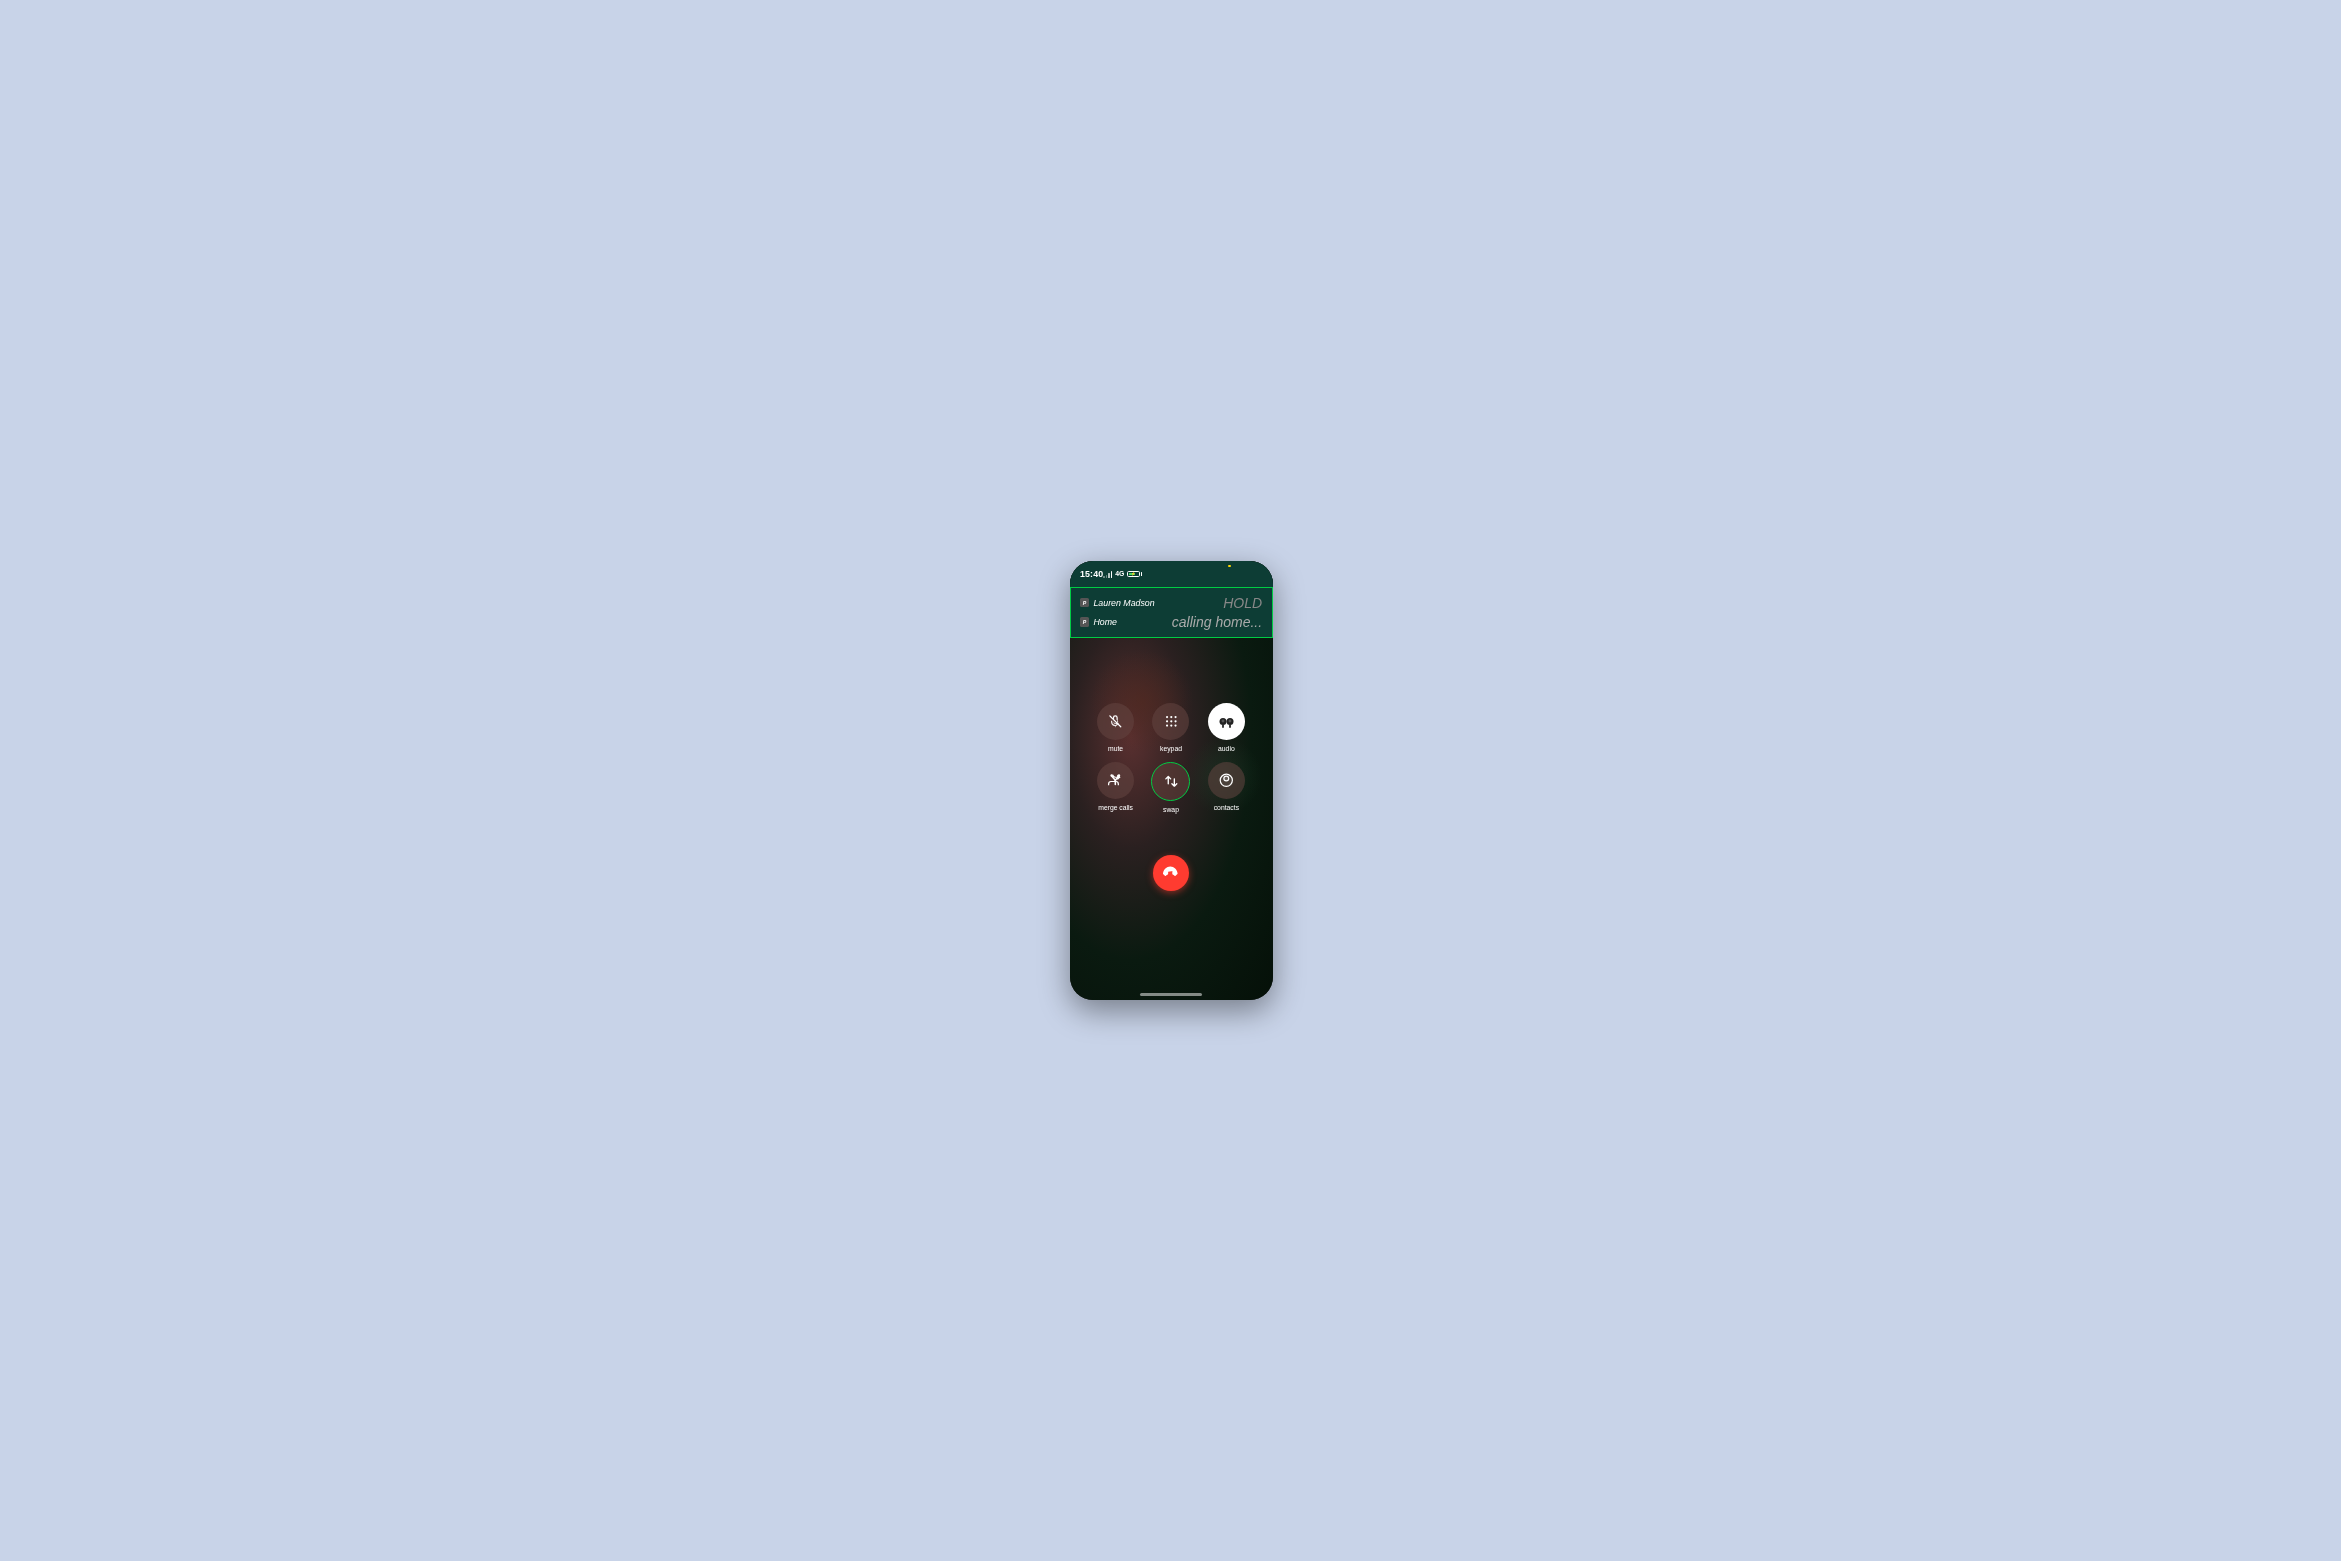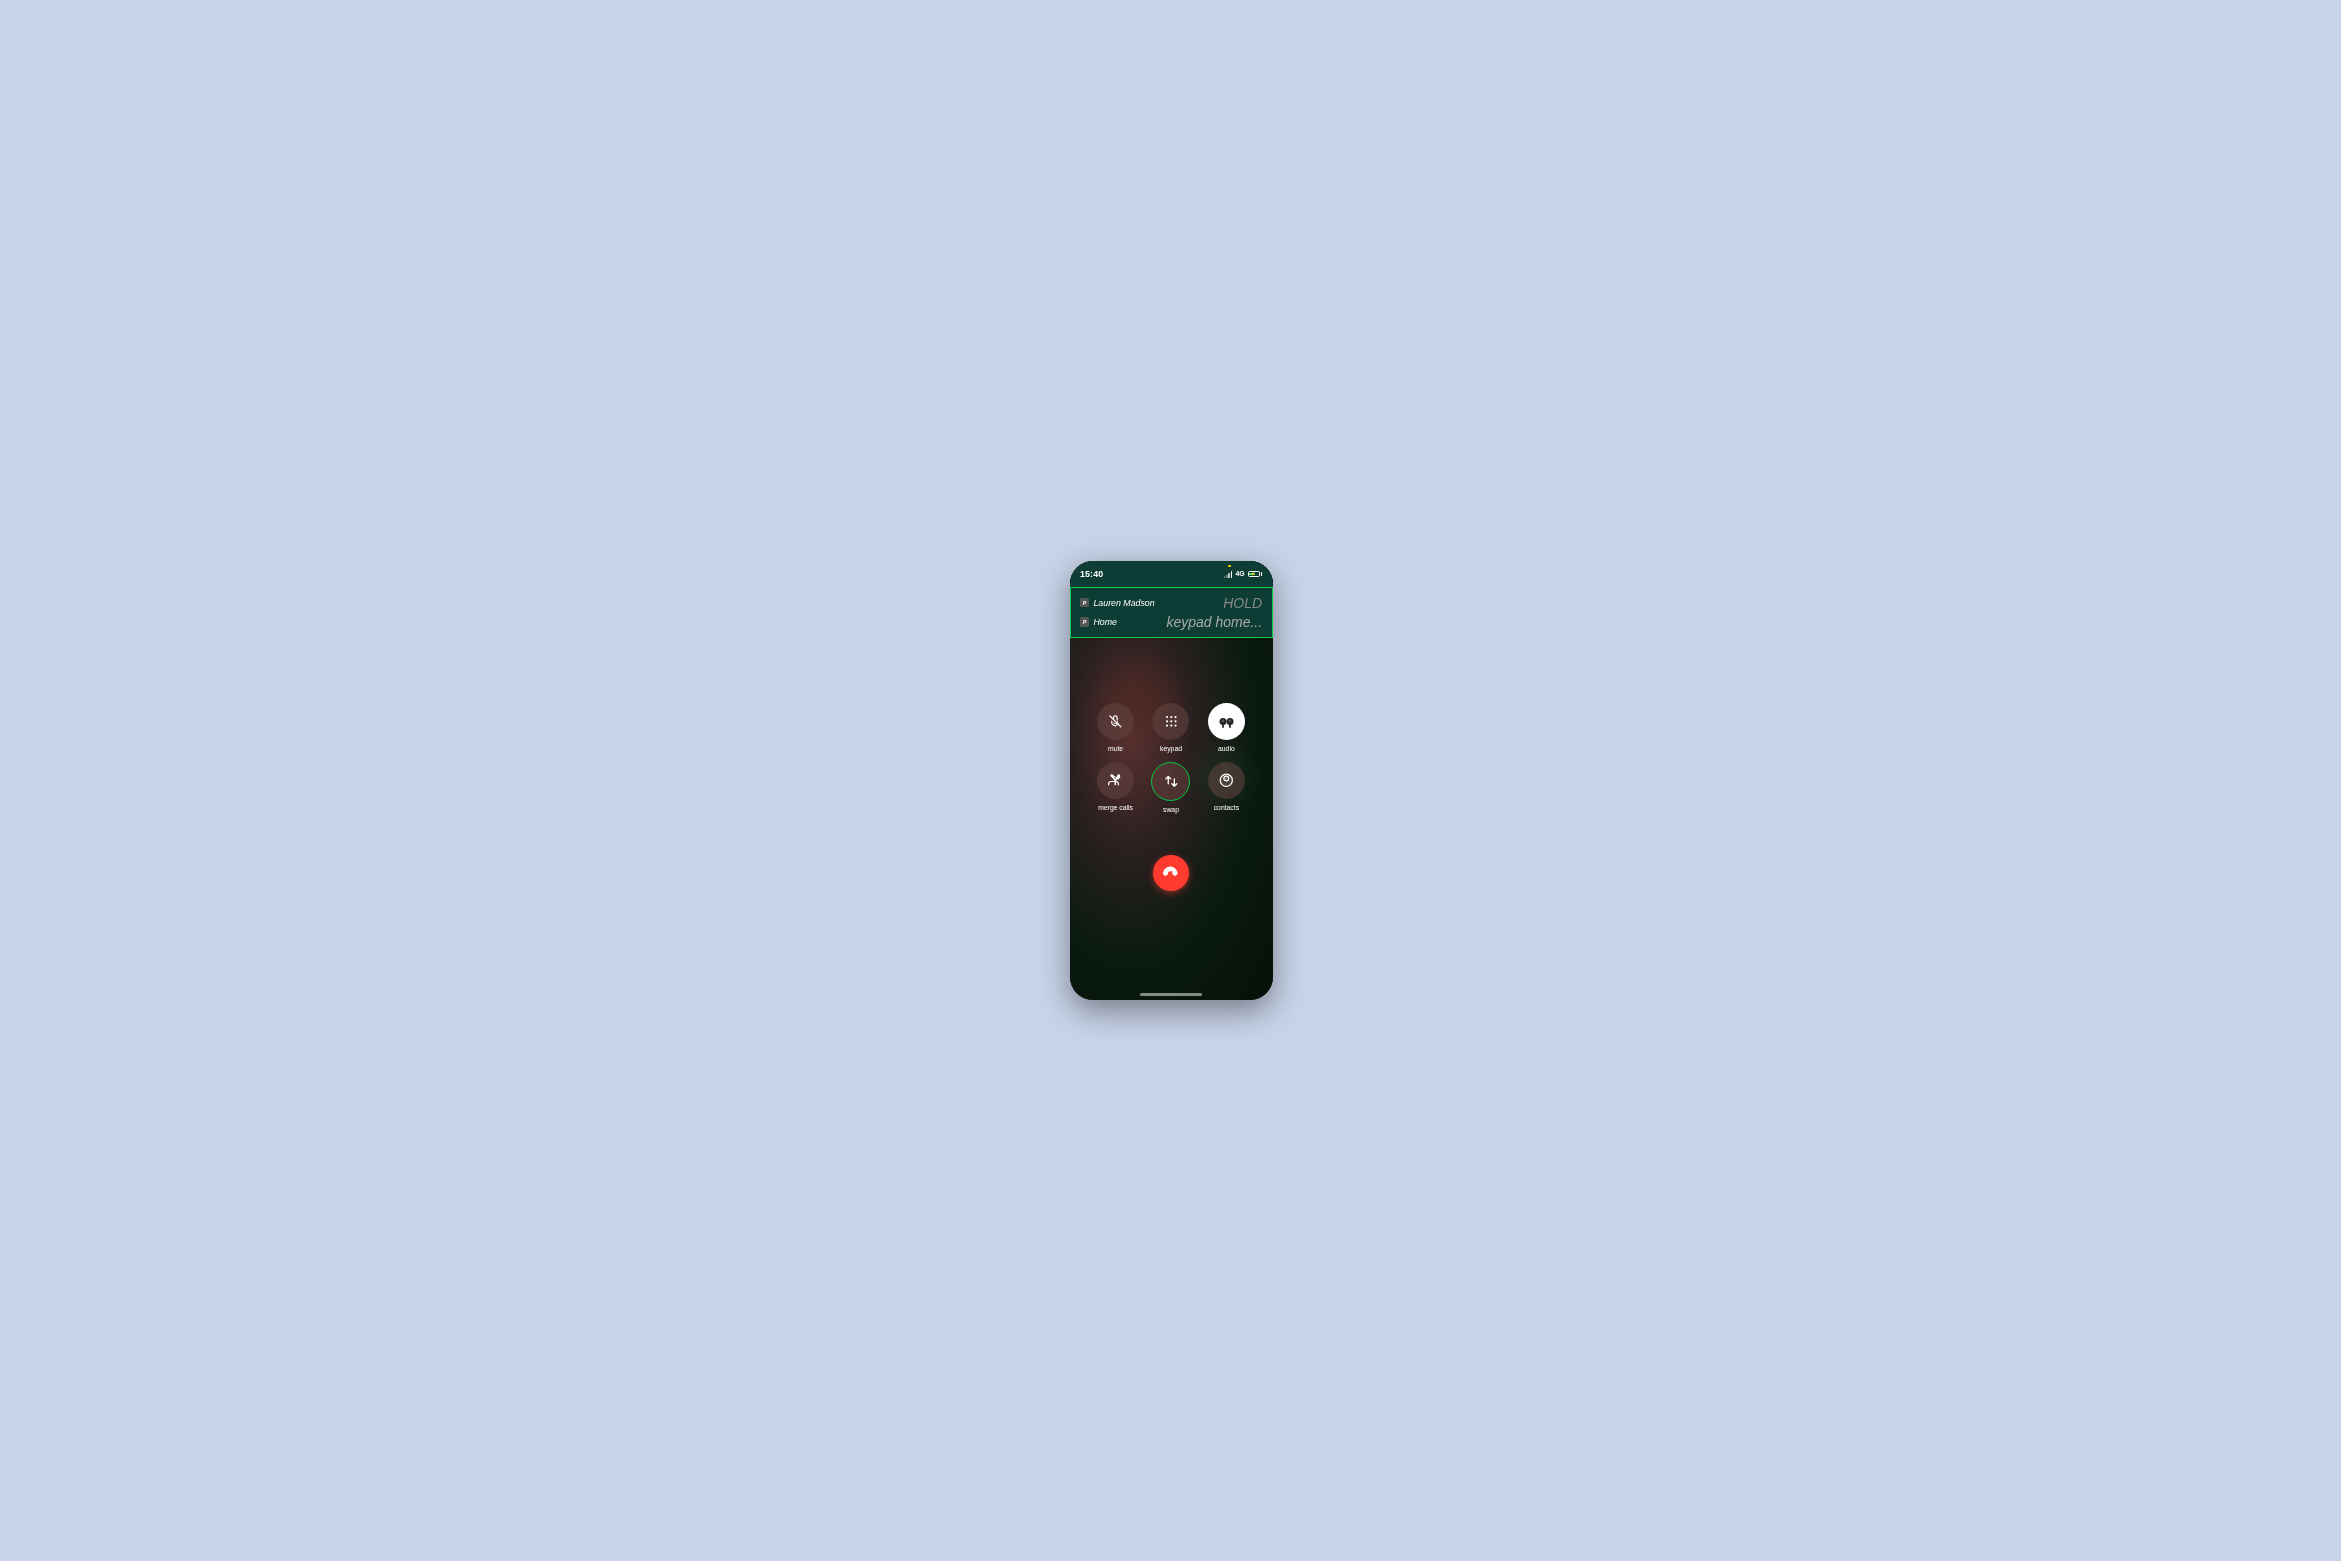--- a/index.html
+++ b/index.html
@@ -23,21 +23,20 @@
       position: relative;
       box-shadow: 0 10.4px 31px rgba(0,0,0,0.4);
     }
 
     
     .status-bar {
       background: #0d3d35;
       height: 26px;
       display: flex;
       align-items: center;
-      justify-content: space-between;
       padding: 0 10.4px;
       position: relative;
       z-index: 10;
     }
 
     .status-time {
       color: white;
       font-size: 8.8px;
       font-weight: 600;
       letter-spacing: 0.2px;
@@ -331,21 +330,21 @@
       </div>
       <span class="call-status">HOLD</span>
     </div>
     <div class="call-row">
       <div class="call-name">
         <div class="call-icon">
           <span>P</span>
         </div>
         <span>Home</span>
       </div>
-      <span class="call-status call-status-active">keypad home...</span>
+      <span class="call-status call-status-active">calling home...</span>
     </div>
   </div>
 
   <div class="controls-area">
     <div class="controls-grid">
 
       <div class="control-item">
         <div class="control-button">
           <svg class="icon-svg" viewBox="0 0 24 24" xmlns="http://www.w3.org/2000/svg">
             <path d="M12 2a4 4 0 0 1 4 4v5.5l-2-2V6a2 2 0 0 0-4 0v3.5L8 7.5V6a4 4 0 0 1 4-4z"></path>

